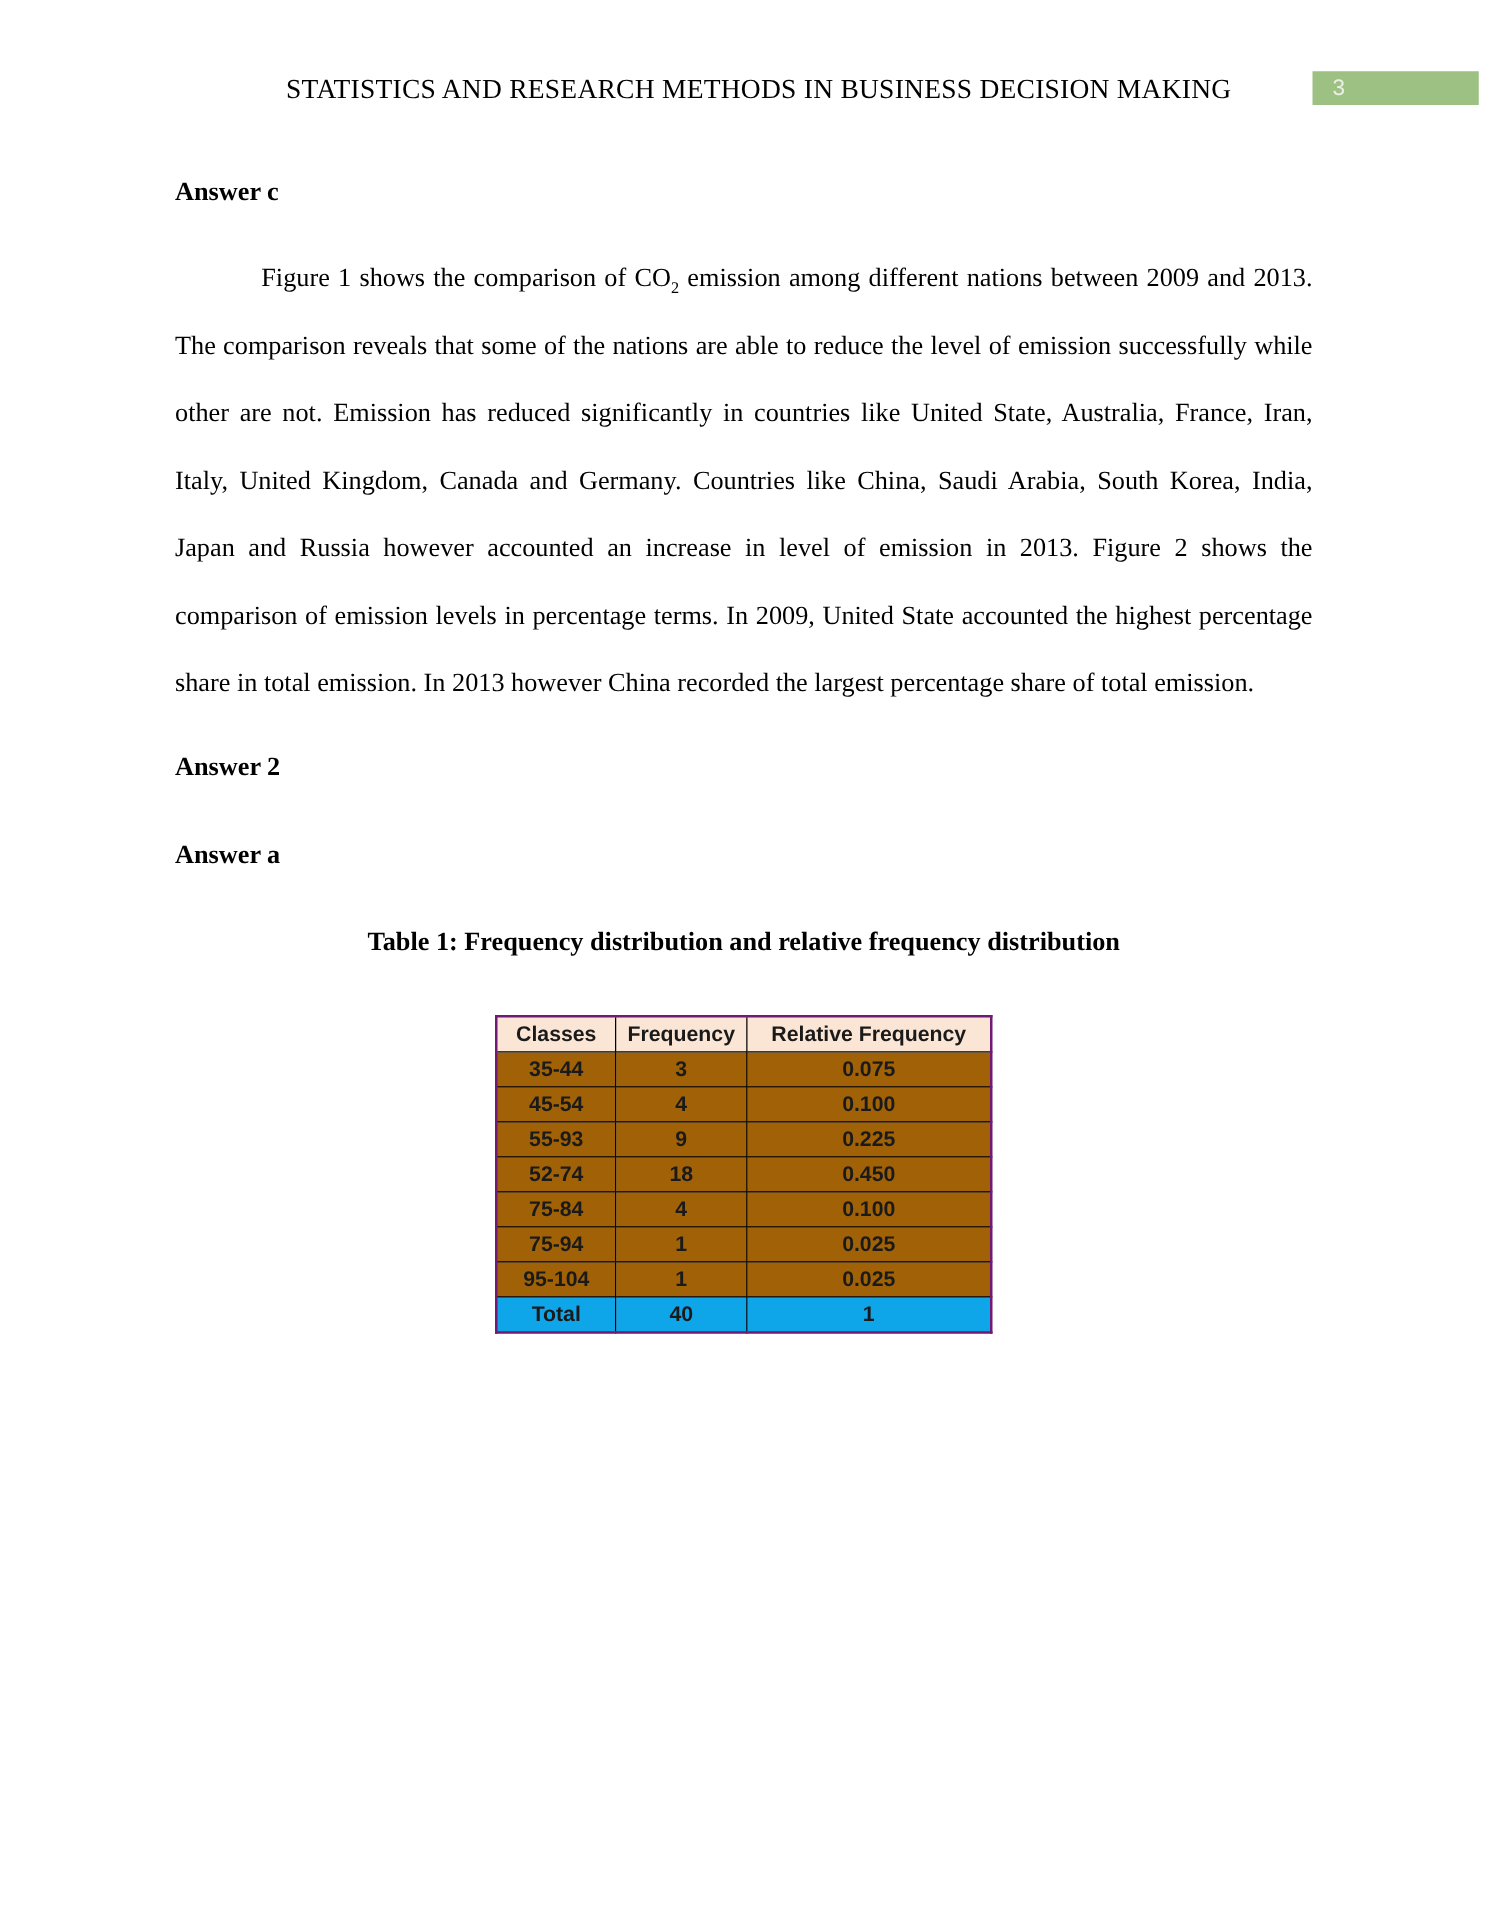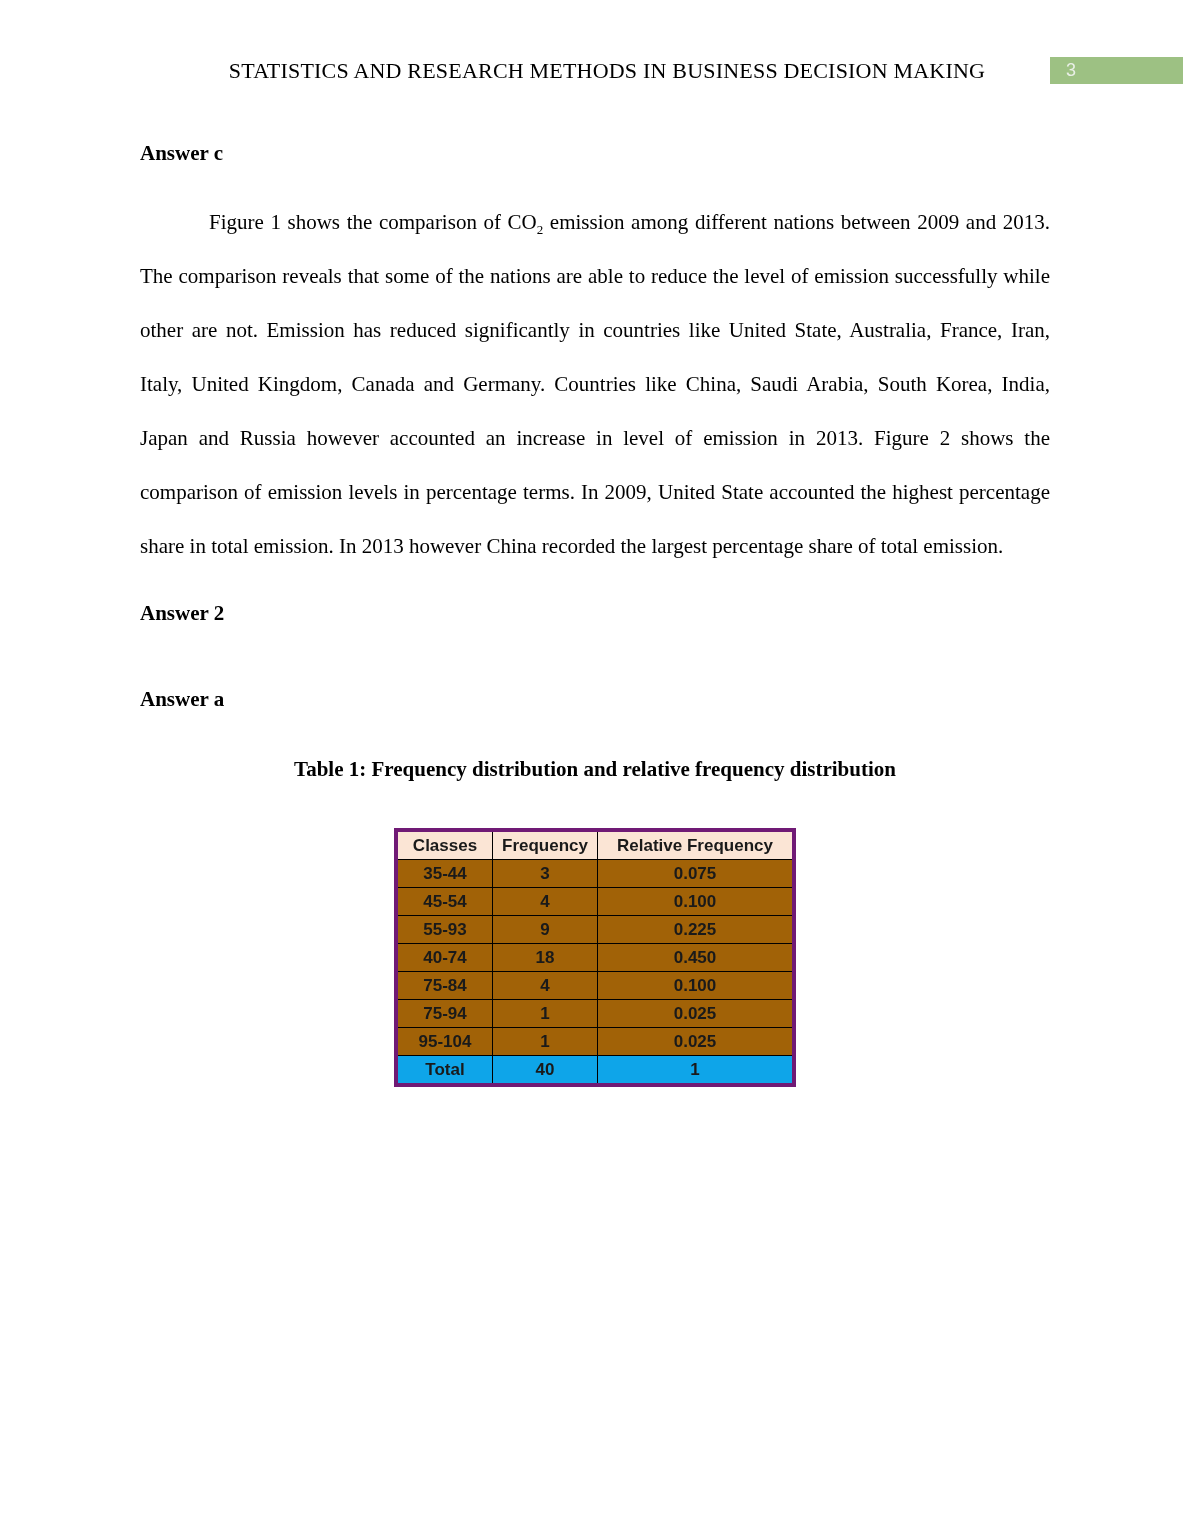--- a/index.html
+++ b/index.html
@@ -55,31 +55,31 @@
     line-height: 54px;
     text-align: justify;
     text-indent: 69px;
     margin: 30px 0 0 0;
   }
   .body-paragraph sub {
     font-size: 13px;
     line-height: 0;
   }
   .heading-answer-2 { margin-top: 28px; }
-  .heading-answer-a { margin-top: 62px; }
+  .heading-answer-a { margin-top: 46px; }
   .table-caption {
     font-size: 21px;
     font-weight: bold;
     text-align: center;
     line-height: 24px;
     margin: 46px 0 0 0;
   }
   .freq-table {
     border-collapse: collapse;
-    border: 4px solid #701a75;
+    border: 2px solid #701a75;
     margin: 47px auto 0 auto;
     font-family: "Liberation Sans", sans-serif;
     font-size: 17px;
     font-weight: bold;
     color: #1a1a1a;
   }
   .freq-table th, .freq-table td {
     border: 1px solid #000000;
     text-align: center;
     padding: 0 8px;
@@ -133,21 +133,21 @@
           <td>45-54</td>
           <td>4</td>
           <td>0.100</td>
         </tr>
         <tr class="row-data">
           <td>55-93</td>
           <td>9</td>
           <td>0.225</td>
         </tr>
         <tr class="row-data">
-          <td>40-74</td>
+          <td>52-74</td>
           <td>18</td>
           <td>0.450</td>
         </tr>
         <tr class="row-data">
           <td>75-84</td>
           <td>4</td>
           <td>0.100</td>
         </tr>
         <tr class="row-data">
           <td>75-94</td>

